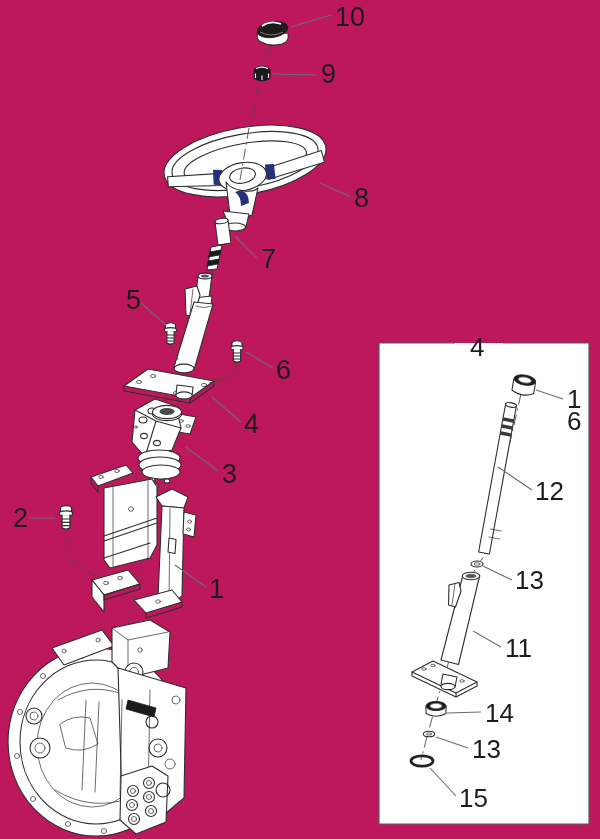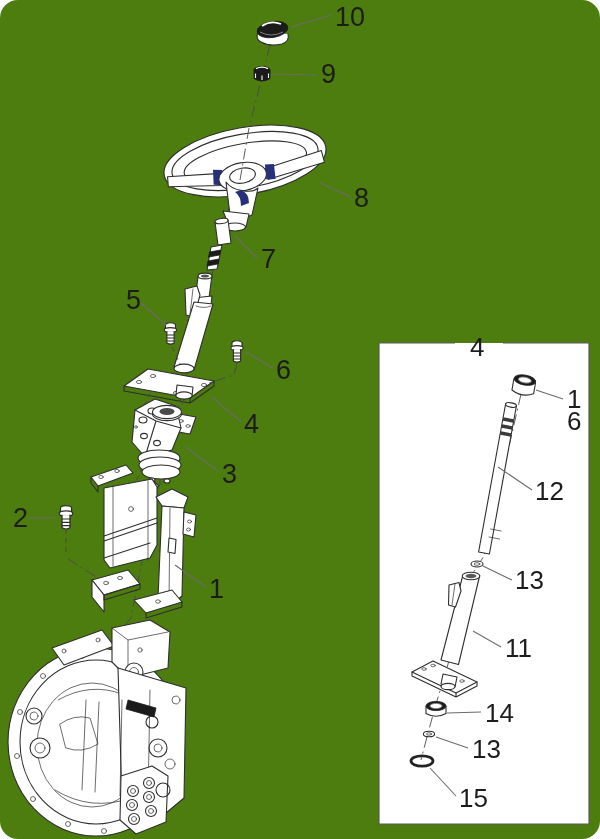--- a/index.html
+++ b/index.html
@@ -1,17 +1,17 @@
 <!DOCTYPE html>
 <html><head>
 <meta charset="utf-8">
 <style>
   html,body{margin:0;padding:0;background:#ffffff;}
-  .stage{position:relative;width:600px;height:839px;background:#4d7c0f;overflow:hidden;
-         font-family:"Liberation Sans",sans-serif;border-radius:18px;}
+  .stage{position:relative;width:600px;height:839px;background:#be185d;overflow:hidden;
+         font-family:"Liberation Sans",sans-serif;}
   svg{display:block}
   .ln{fill:none;stroke:#2e2e2e;stroke-width:1.1;stroke-linecap:round;stroke-linejoin:round}
   .wf{fill:#ffffff;stroke:#2e2e2e;stroke-width:1.1;stroke-linecap:round;stroke-linejoin:round}
   .dk{fill:#1b1b1b;stroke:#1b1b1b;stroke-width:0.8}
   .blue{fill:#26307b;stroke:none}
   .dash{fill:none;stroke:#4a4a4a;stroke-width:0.9;stroke-dasharray:5 4}
   .dashdot{fill:none;stroke:#4a4a4a;stroke-width:0.9;stroke-dasharray:11 4 2 4}
   .ldr{fill:none;stroke:#6b6b6b;stroke-width:1.1}
   .callout{font-family:"Liberation Sans",sans-serif;font-size:27px;fill:#1c1c1c}
   .callout-sm{font-family:"Liberation Sans",sans-serif;font-size:26px;fill:#1c1c1c}

